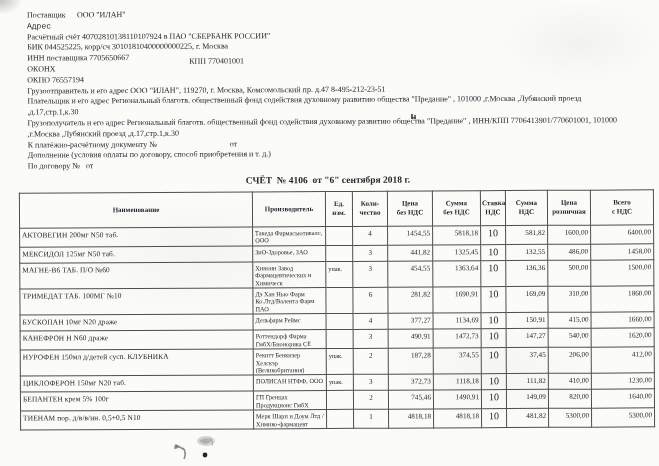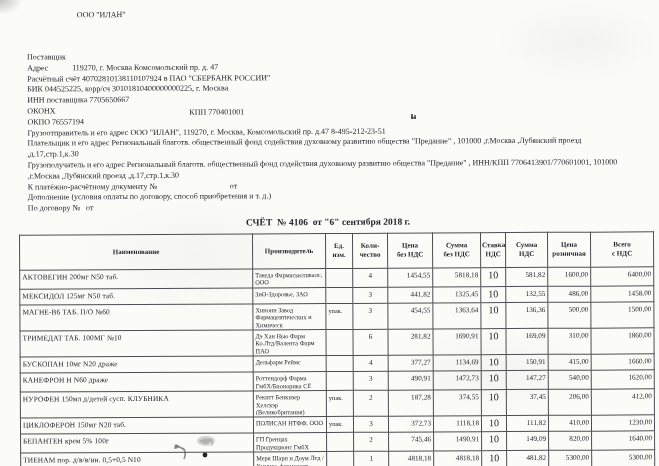--- a/index.html
+++ b/index.html
@@ -19,24 +19,24 @@
       radial-gradient(ellipse 30px 20px at 0% 0%, rgba(60,60,60,.30), transparent 75%);
   }
   .page{
     position:relative;
     padding:9px 0 0 28px;
     transform:rotate(-0.3deg);
     font-size:8px;line-height:10.8px;
   }
   p{margin:0;}
   .kv{display:flex;}
-  .kv .k-supplier{width:50px;flex:none;margin-top:42px;}
-  .kv .k-address{width:45px;flex:none;}
+  .kv .k-supplier{width:50px;flex:none;}
+  .kv .k-address{width:45px;flex:none;font-family:Liberation Mono, monospace;}
   .inn-line,.ref-line{position:relative;}
-  .kpp{position:absolute;left:162px;top:13px;}
+  .kpp{position:absolute;left:162px;top:4px;}
   .ref-from{position:absolute;left:202px;top:0;}
   .party{margin:0;white-space:pre-line;width:620px;}
   .contract{white-space:pre;}
   .doc-title{
     margin-top:3px;
     padding-left:218px;
     font-weight:bold;font-size:9.5px;line-height:12px;
     white-space:pre;
   }
   table.invoice{
@@ -77,21 +77,20 @@
 
 <div class="page">
 
   <div>
     <p class="kv">
       <span class="k-supplier">Поставщик</span>
       <span>ООО "ИЛАН"</span>
     </p>
     <p class="kv">
       <span class="k-address">Адрес</span>
-      <span>119270, г. Москва Комсомольский пр. д. 47</span>
     </p>
     <p>Расчётный счёт 40702810138110107924 в ПАО "СБЕРБАНК РОССИИ"</p>
     <p>БИК 044525225, корр/сч 30101810400000000225, г. Москва</p>
     <p class="inn-line">
       <span>ИНН поставщика 7705650667</span>
       <span class="kpp">КПП 770401001</span>
     </p>
     <p>ОКОНХ</p>
     <p>ОКПО 76557194</p>
   </div>

